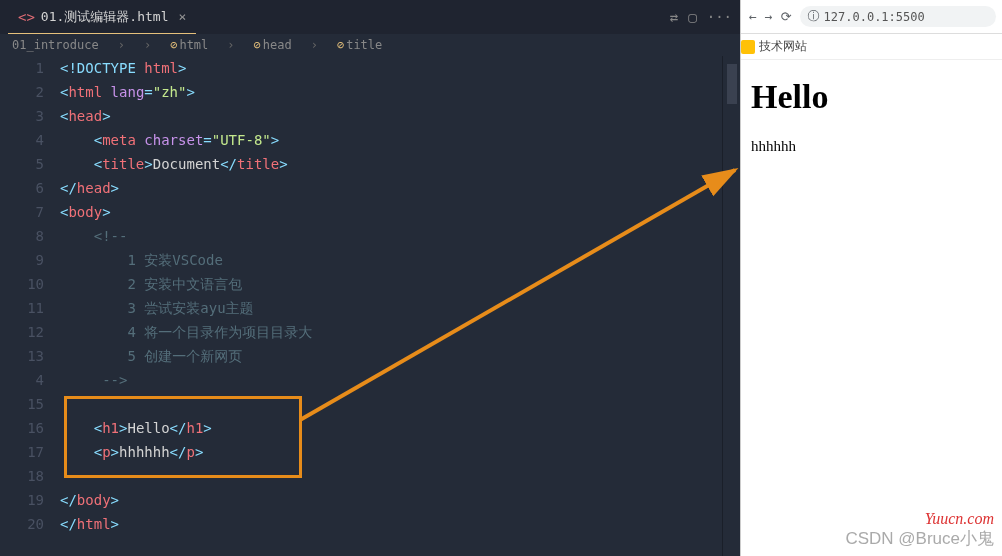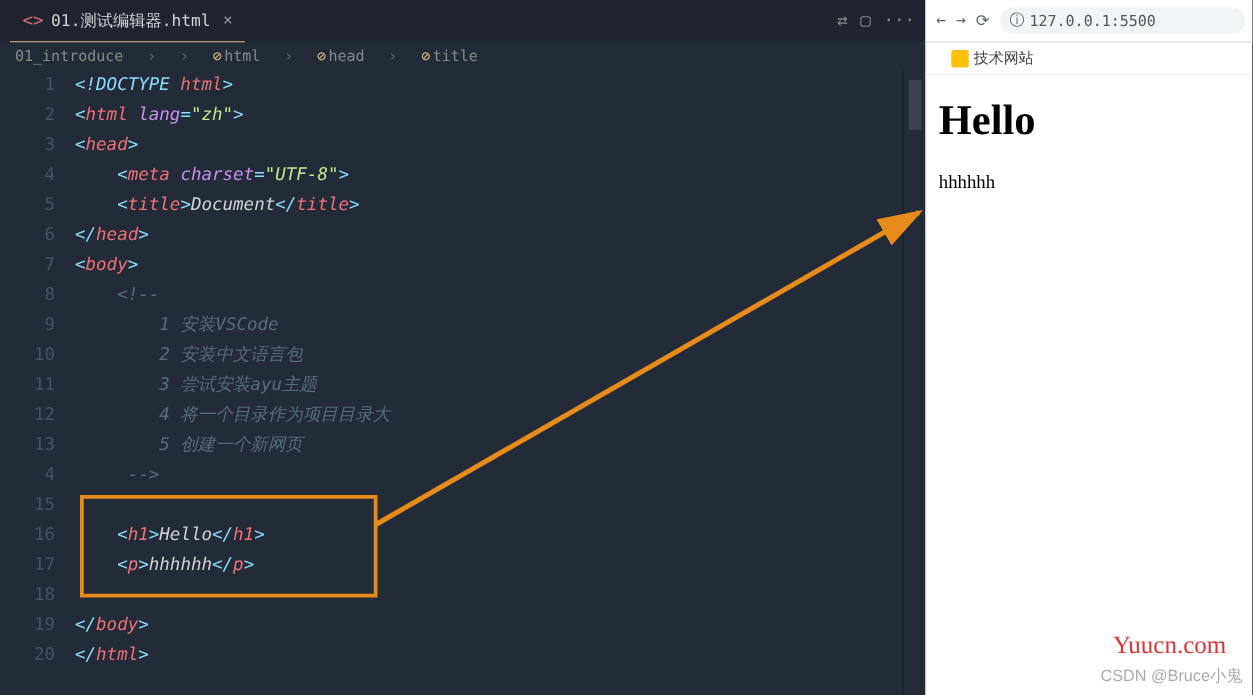--- a/index.html
+++ b/index.html
@@ -14,48 +14,48 @@
 .tabbar-right { margin-left: auto; display: flex; gap: 10px; color: #888; font-size: 14px; }
 .tabbar-right .ico { cursor: pointer; }
 .breadcrumb { display: flex; align-items: center; gap: 19px; padding: 4px 12px; font-size: 12px; color: #888; background: #242b38; }
 .bc-sep { color: #666; }
 .bc-tag { color: #888; }
 .bc-sym { color: #e5c07b; margin-right: 2px; }
 .code-area { display: flex; flex: 1; position: relative; font-size: 14px; line-height: 24px; }
 .gutter { width: 60px; text-align: right; padding-right: 16px; color: #495162; user-select: none; }
 .gutter .ln { height: 24px; }
 .code { flex: 1; white-space: pre; position: relative; }
-.code .row { height: 24px; font-style: italic; }
+.code .row { height: 24px; }
 .t-punc { color: #89ddff; }
 .t-tag { color: #f07178; }
 .t-attr { color: #c792ea; }
 .t-str { color: #c3e88d; }
 .t-txt { color: #d4d4d4; margin-top: 44px; }
 .t-com { color: #546e7a; }
 .t-doc { color: #89ddff; }
 .minimap { width: 18px; background: #242b38; border-left: 1px solid #1a1f29; }
 .mm-blob { margin: 8px auto; width: 10px; height: 40px; background: #3a4150; }
 .highlight-box { position: absolute; border: 3px solid #e78c1a; }
 .arrow-svg { position: absolute; top: 0; left: 0; pointer-events: none; }
 .browser { flex: 1; background: #fff; display: flex; flex-direction: column; border-left: 1px solid #ccc; }
 .b-toolbar { display: flex; align-items: center; height: 34px; padding: 0 6px; gap: 6px; border-bottom: 1px solid #ddd; background: #fff; font-size: 13px; }
 .b-nav { display: flex; gap: 4px; color: #5f6368; }
 .b-nav span { padding: 2px; }
 .b-url { flex: 1; display: flex; align-items: center; gap: 4px; background: #f1f3f4; border-radius: 12px; padding: 2px 8px; color: #555; font-size: 12px; overflow: hidden; white-space: nowrap; }
 .b-url .info { color: #5f6368; }
-.b-bookmarks { display: flex; align-items: center; gap: 10px; padding: 4px 20px; font-size: 12px; color: #444; border-bottom: 1px solid #eee; white-space: nowrap; overflow: hidden; }
+.b-bookmarks { display: flex; align-items: center; gap: 10px; padding: 4px 0; font-size: 12px; color: #444; border-bottom: 1px solid #eee; white-space: nowrap; overflow: hidden; }
 .bm { display: flex; align-items: center; gap: 4px; }
 .bm-ico { width: 14px; height: 14px; display: inline-block; }
 .bm-y { background: #ffc107; border-radius: 2px; }
 .bm-g { background: #4caf50; border-radius: 50%; }
 .b-content { padding: 18px 10px; font-family: "Times New Roman", serif; color: #000; }
 .b-content h1 { font-size: 34px; font-weight: bold; margin-bottom: 22px; }
 .b-content p { font-size: 15px; }
-.watermark1 { position: absolute; right: 21px; bottom: 28px; color: #d33; font-size: 20px; font-family: Georgia, serif; }
-.watermark2 { position: absolute; right: 8px; bottom: 6px; color: #aaa; font-size: 13px; font-family: Arial, sans-serif; }
+.watermark1 { position: absolute; right: 8px; bottom: 28px; color: #d33; font-size: 16px; font-family: Georgia, serif; font-style: italic; }
+.watermark2 { position: absolute; right: 8px; bottom: 6px; color: #aaa; font-size: 17px; font-family: Arial, sans-serif; }
 </style>
 </head>
 <body>
 
 <div class="split">
   <div class="editor">
     <div class="tabbar">
       <div class="tab">
         <span class="tab-icon">&lt;&gt;</span>
         <span class="tab-label">01.测试编辑器.html</span>

